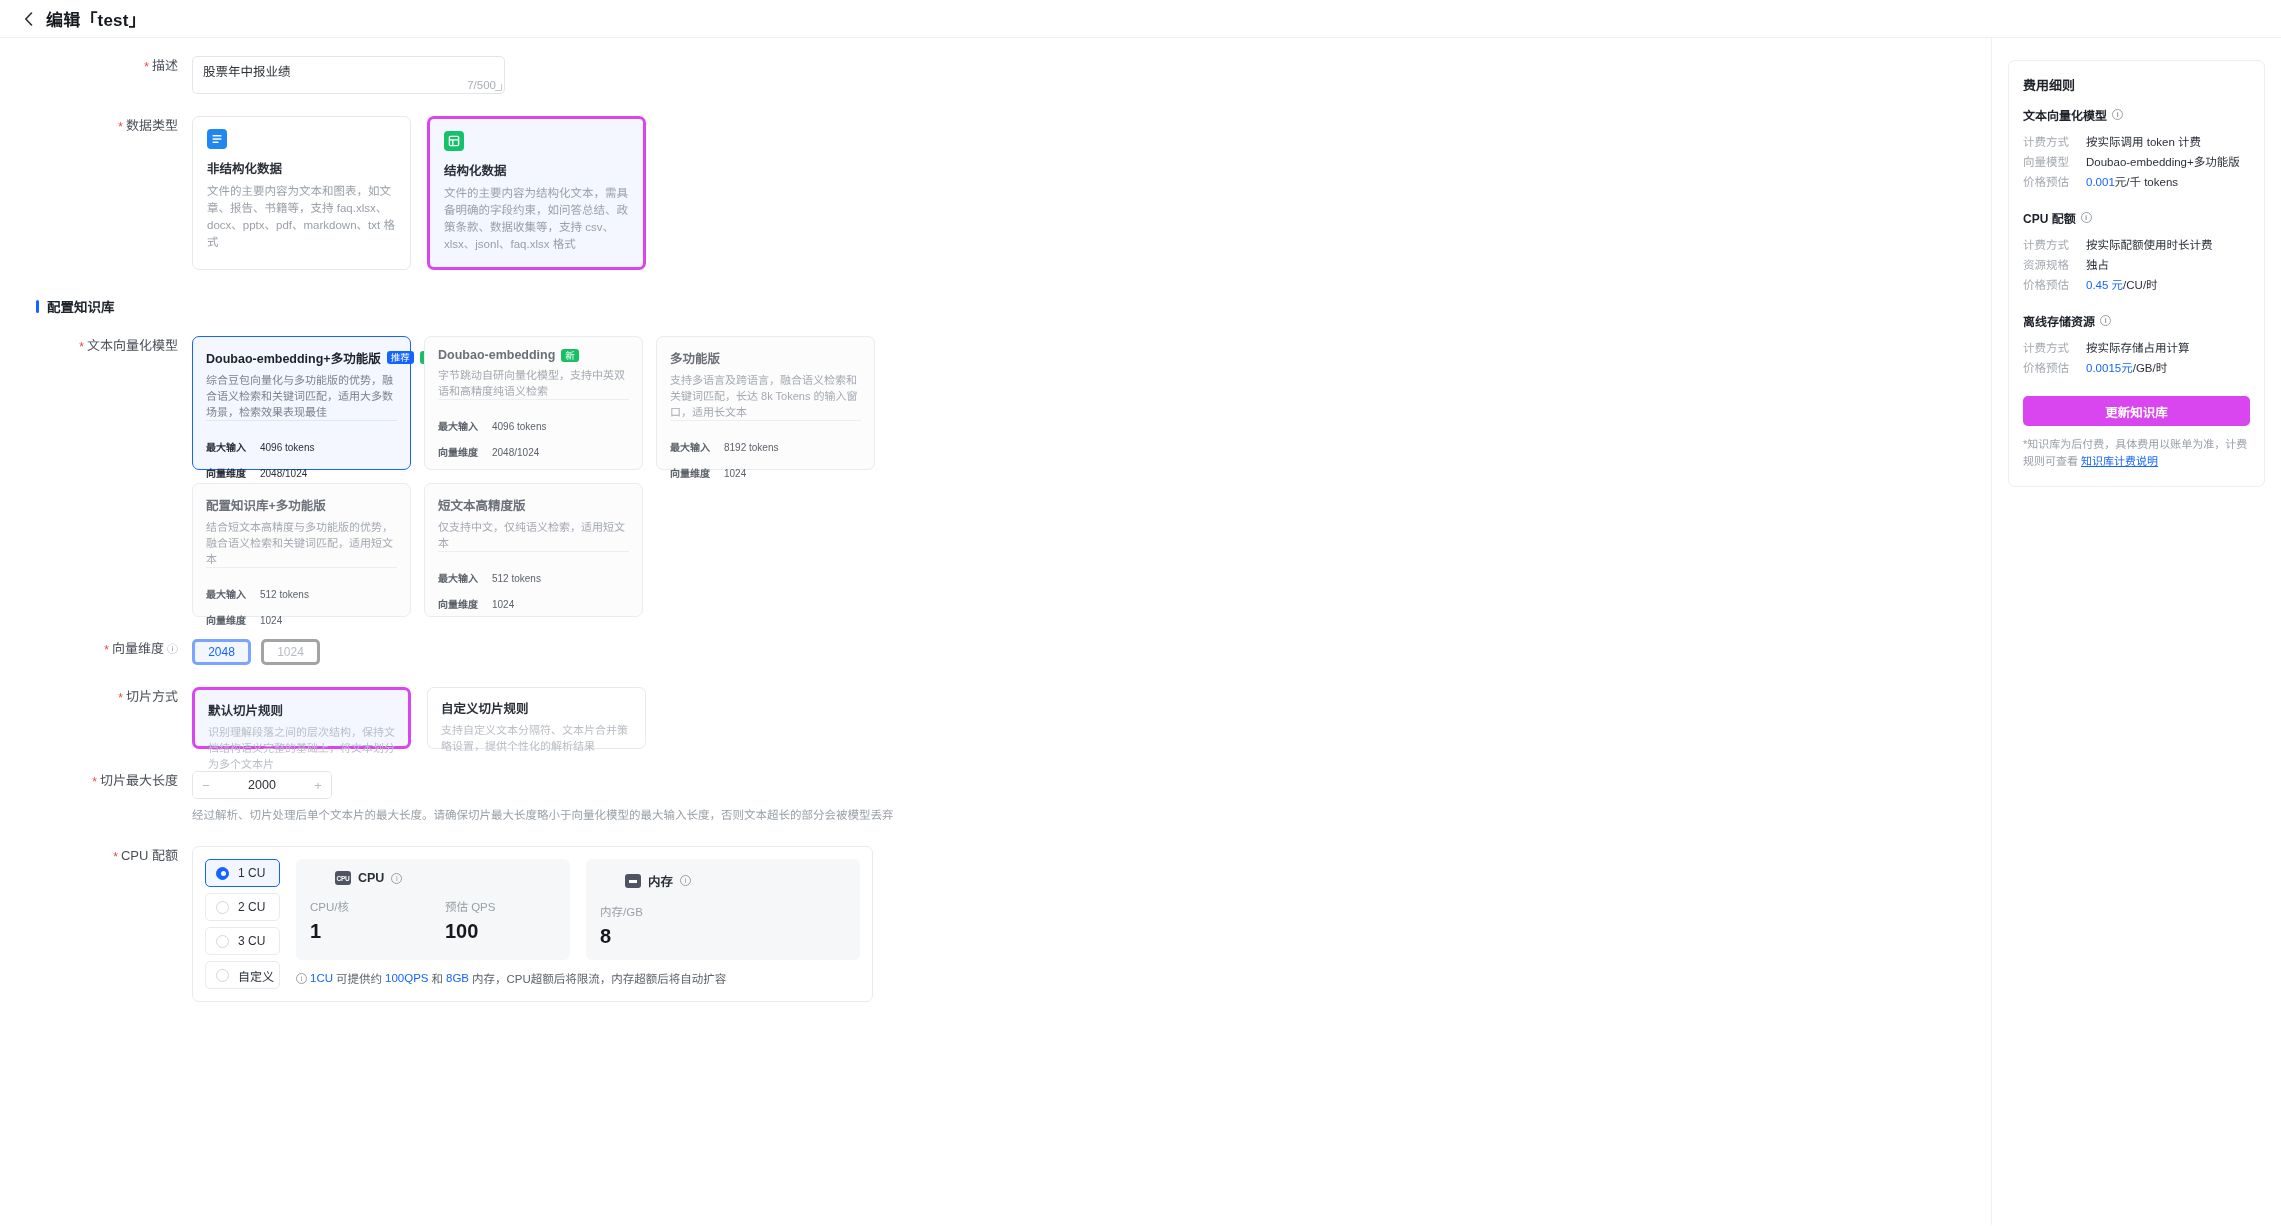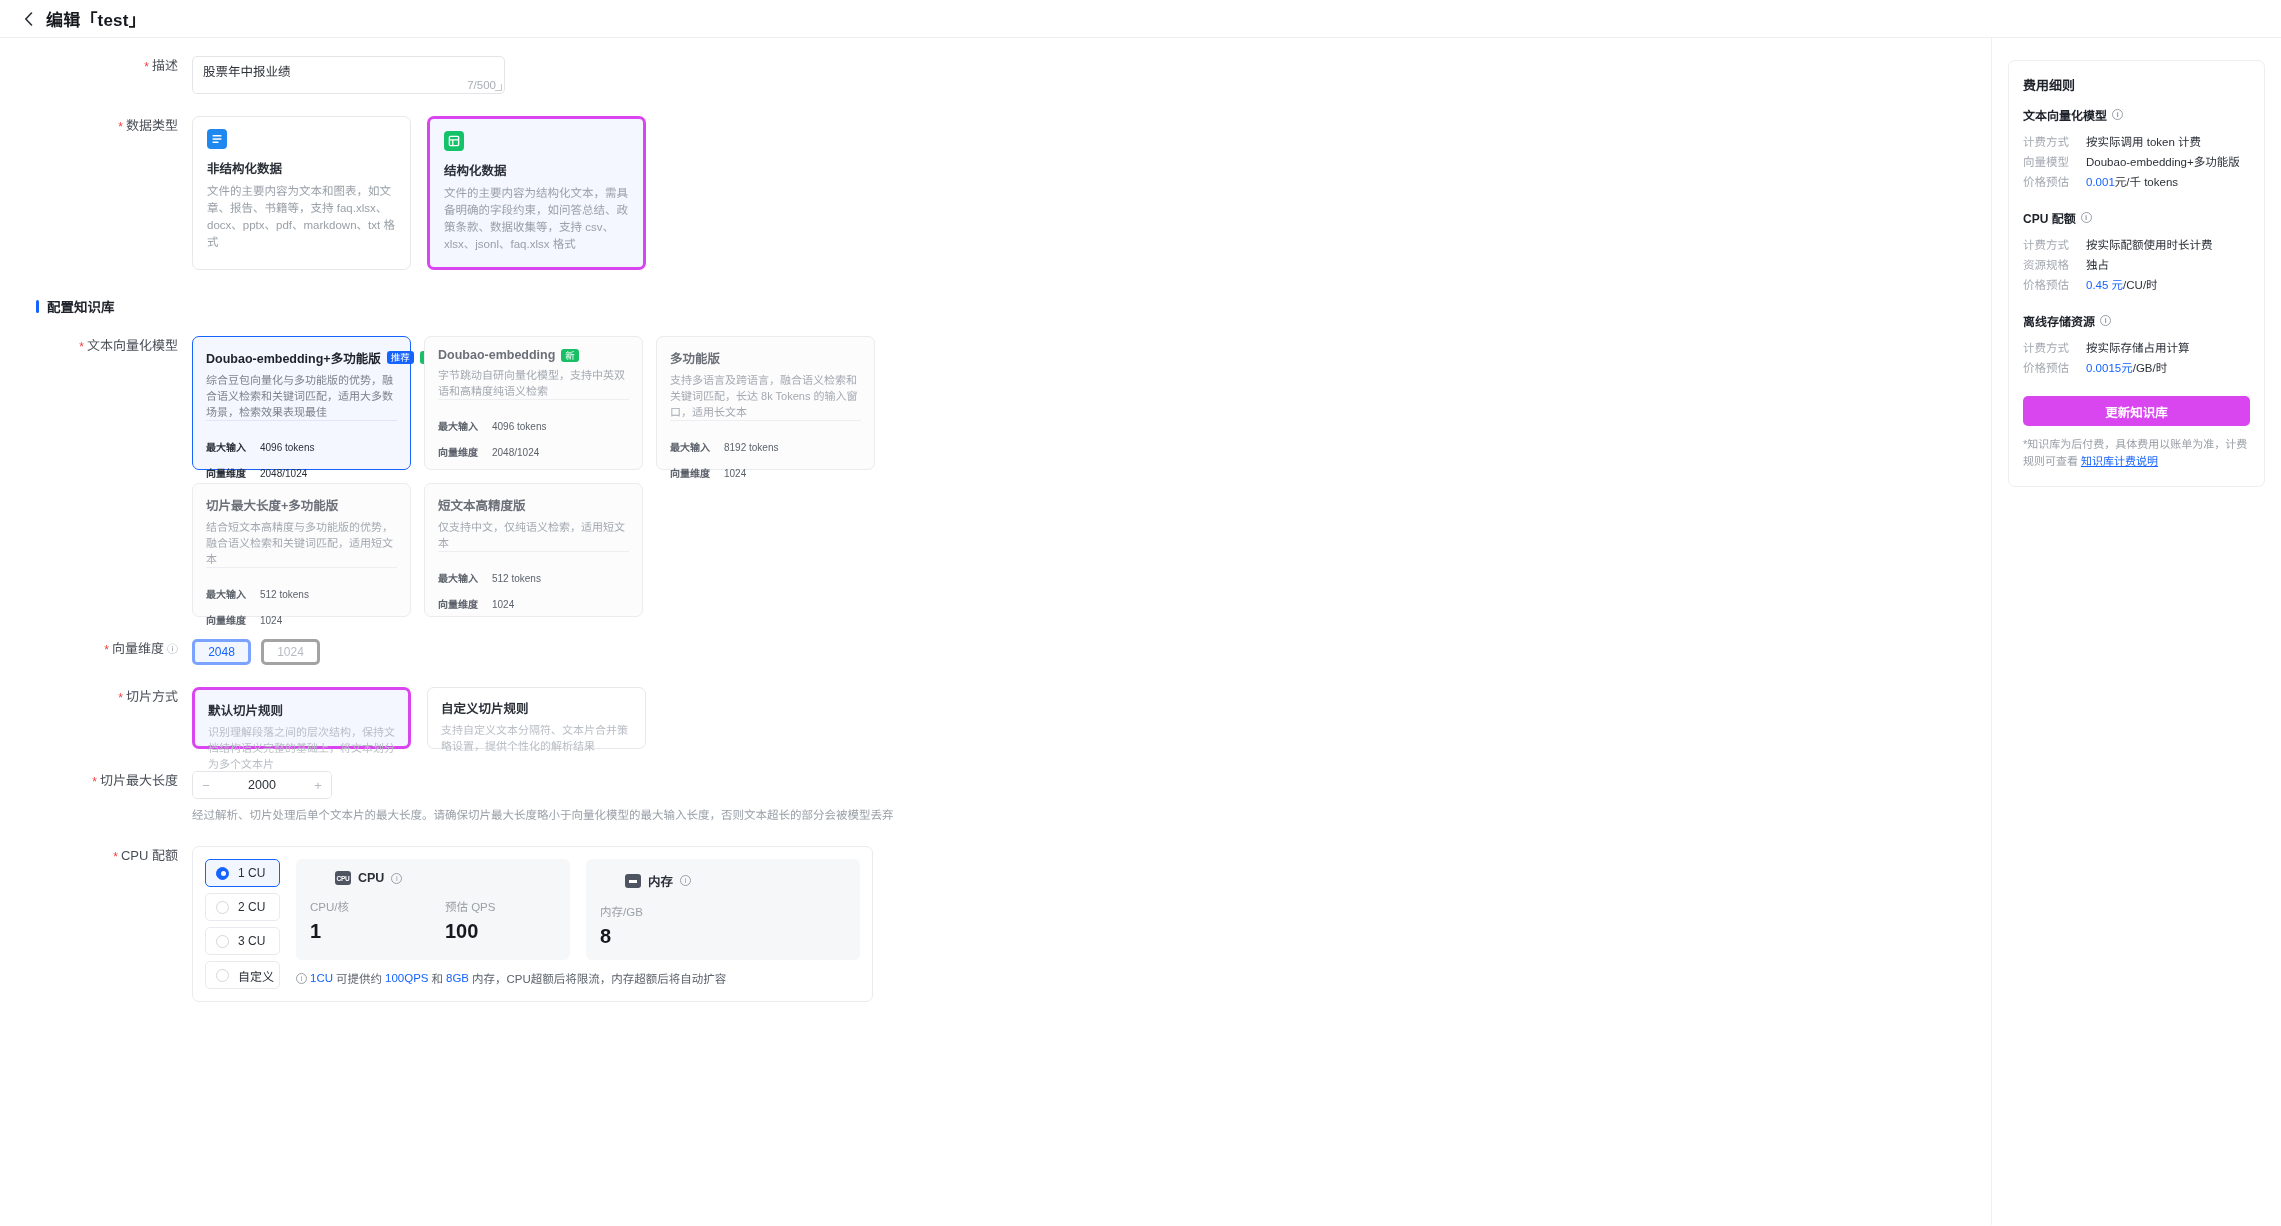--- a/index.html
+++ b/index.html
@@ -449,21 +449,21 @@
                 </div>
                 <div class="m-spec-row">
                   <span class="m-spec-key">向量维度</span>
                   <span class="m-spec-val">1024</span>
                 </div>
               </div>
             </div>
 
             <div class="model-card">
               <div class="m-title-row">
-                <span class="m-title">切片最大长度+多功能版</span>
+                <span class="m-title">配置知识库+多功能版</span>
               </div>
               <div class="m-desc">结合短文本高精度与多功能版的优势，融合语义检索和关键词匹配，适用短文本</div>
               <div class="m-divider"></div>
               <div class="m-specs">
                 <div class="m-spec-row">
                   <span class="m-spec-key">最大输入</span>
                   <span class="m-spec-val">512 tokens</span>
                 </div>
                 <div class="m-spec-row">
                   <span class="m-spec-key">向量维度</span>

